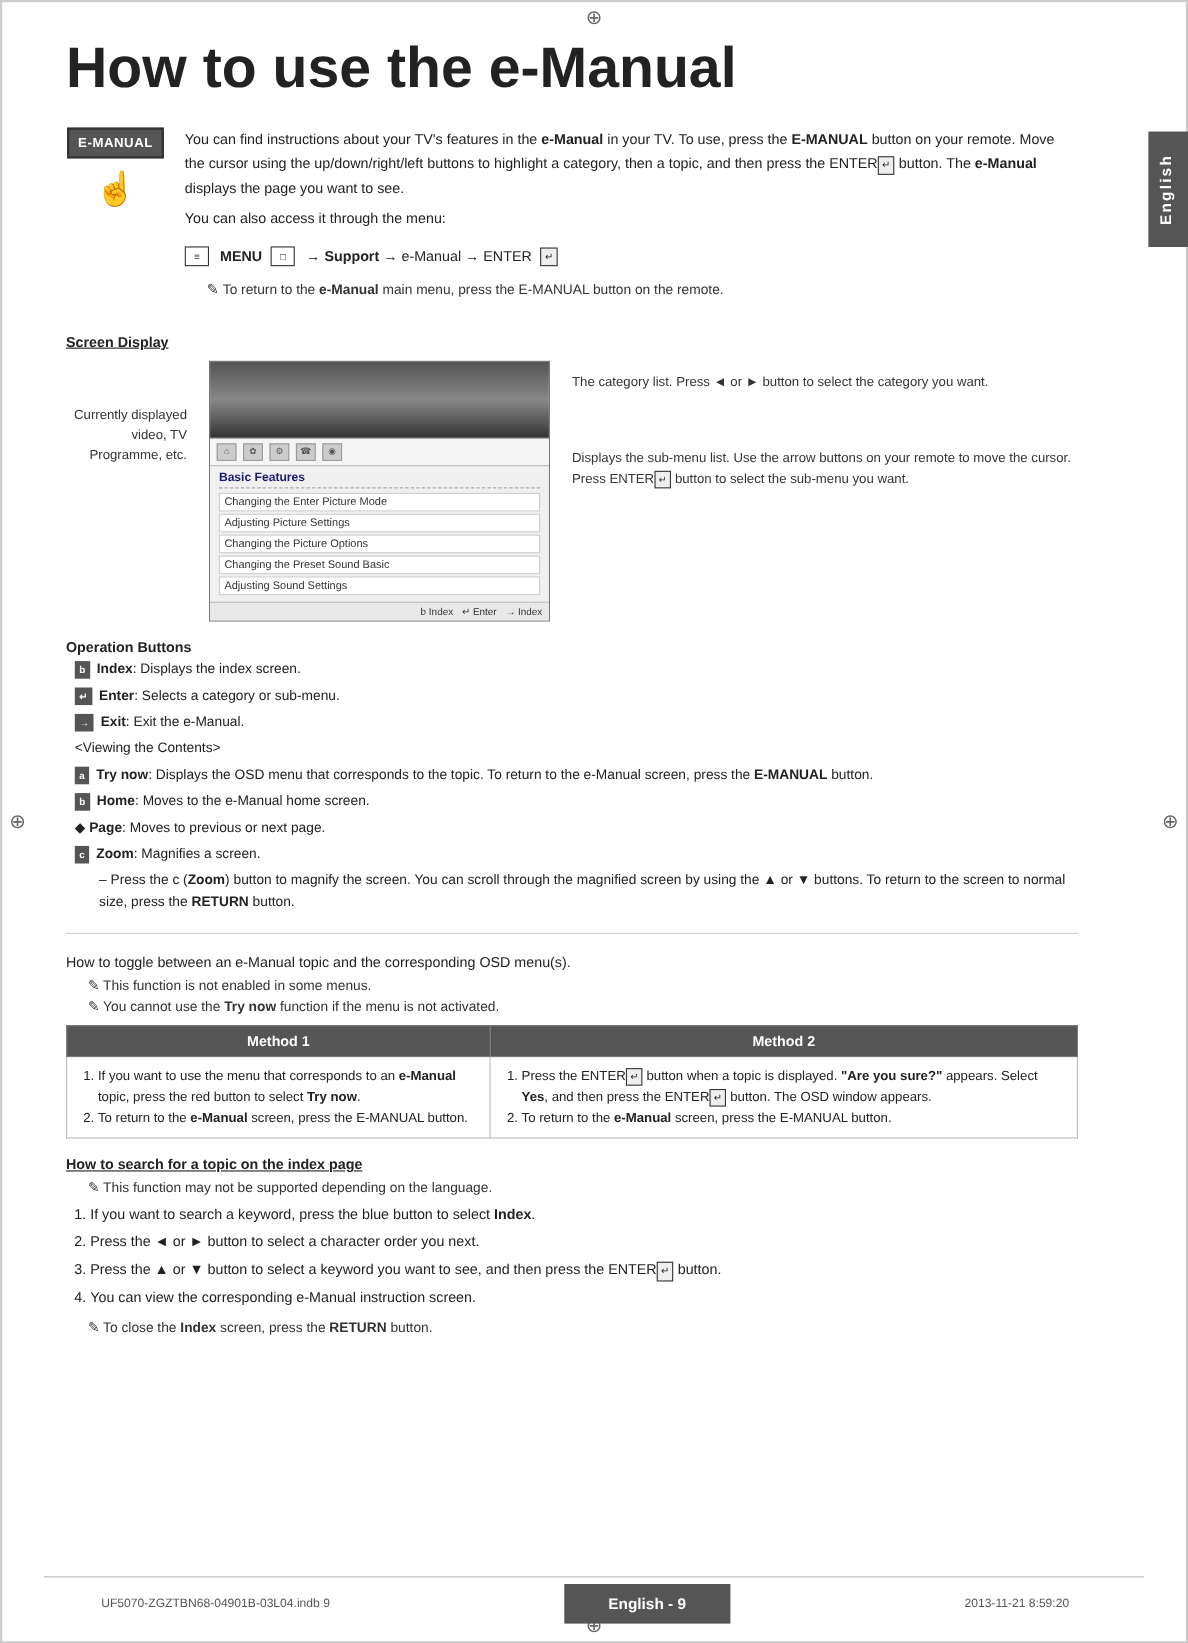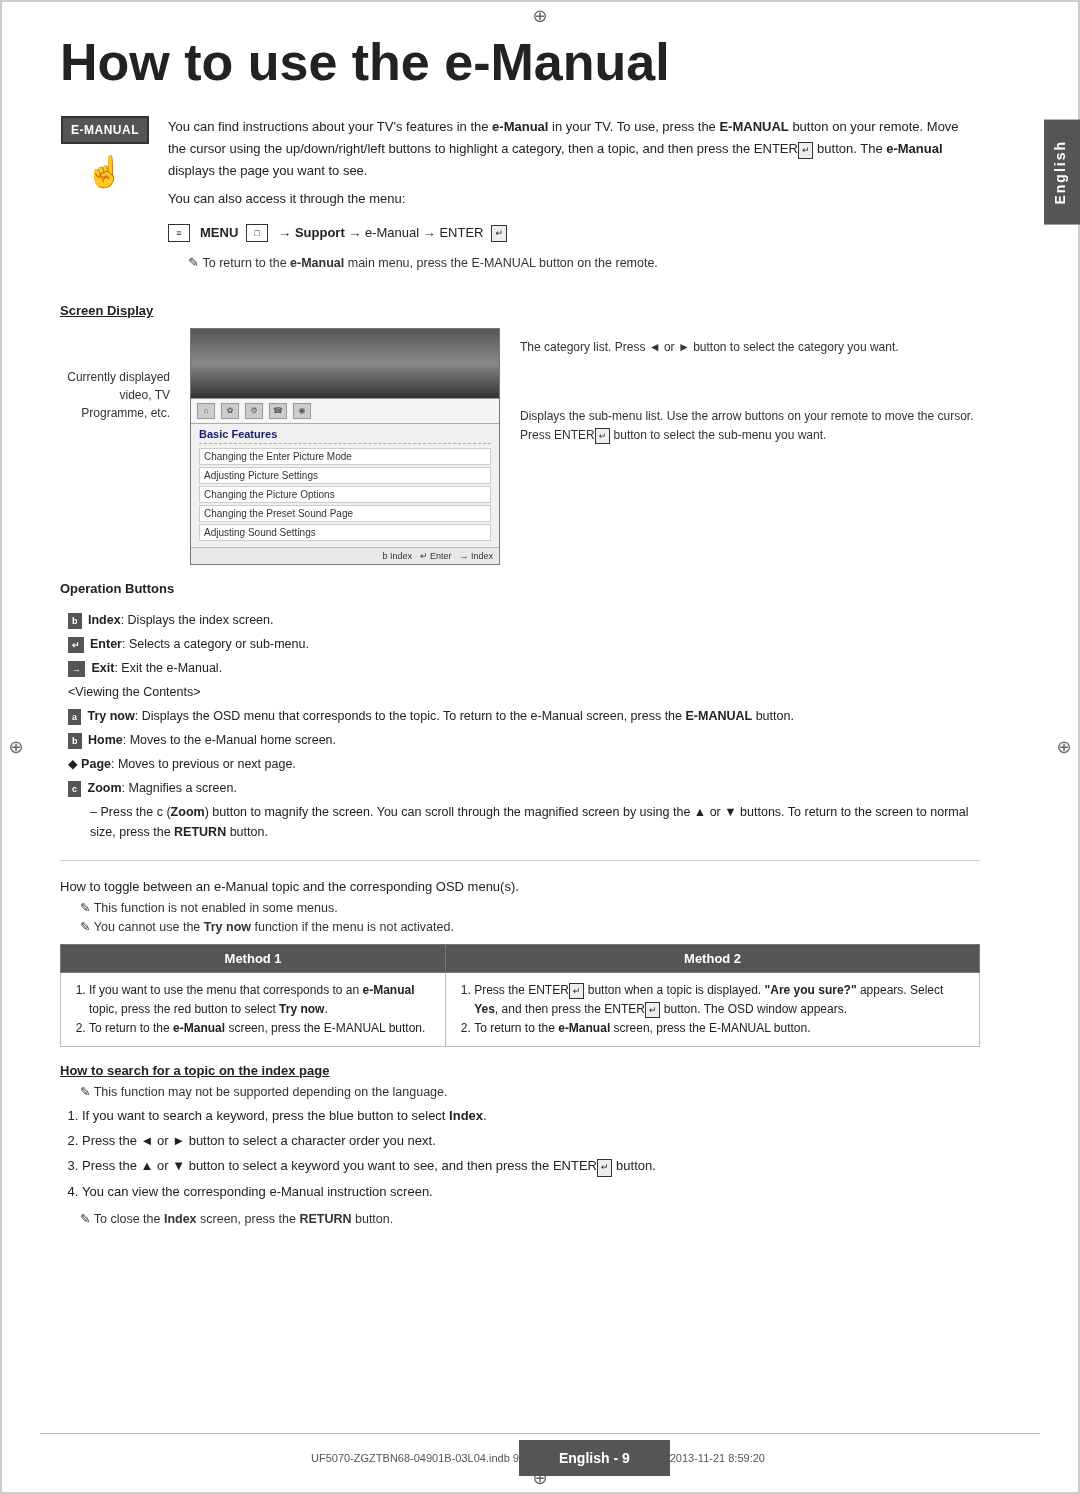--- a/index.html
+++ b/index.html
@@ -244,21 +244,21 @@
       margin-bottom: 50px;
     }
 
     
     .operation-buttons {
       margin: 14px 0 10px 0;
     }
     .operation-buttons-title {
       font-weight: bold;
       font-size: 13px;
-      margin-bottom: 14px;
+      margin-bottom: 2px;
     }
     .op-item {
       font-size: 12.5px;
       margin-bottom: 4px;
       margin-left: 8px;
       line-height: 1.6;
     }
     .op-item .key {
       display: inline-block;
       background: #555;
@@ -346,25 +346,25 @@
       font-size: 13px;
       line-height: 1.7;
       margin-bottom: 3px;
     }
 
     
     .page-footer {
       position: absolute;
       bottom: 18px;
       left: 0;
-      right: 4px;
-      display: flex;
-      align-items: center;
-      justify-content: center;
-      padding: 0 60px;
+      right: 16px;
+      display: flex;
+      align-items: center;
+      justify-content: space-between;
+      padding: 0 92px;
       font-size: 11px;
       color: #555;
     }
     .footer-center {
       background: #555;
       color: #fff;
       padding: 10px 40px;
       font-size: 14px;
       font-weight: bold;
     }
@@ -437,21 +437,21 @@
         <div class="screen-mock-icon">✿</div>
         <div class="screen-mock-icon">⚙</div>
         <div class="screen-mock-icon">☎</div>
         <div class="screen-mock-icon">◉</div>
       </div>
       <div class="screen-mock-menu">
         <div class="screen-mock-menu-title">Basic Features</div>
         <div class="screen-mock-menu-item">Changing the Enter Picture Mode</div>
         <div class="screen-mock-menu-item">Adjusting Picture Settings</div>
         <div class="screen-mock-menu-item">Changing the Picture Options</div>
-        <div class="screen-mock-menu-item">Changing the Preset Sound Page</div>
+        <div class="screen-mock-menu-item">Changing the Preset Sound Basic</div>
         <div class="screen-mock-menu-item">Adjusting Sound Settings</div>
       </div>
       <div class="screen-mock-footer">
         <span>b Index</span>
         <span>↵ Enter</span>
         <span>→ Index</span>
       </div>
     </div>
 
     <div class="screen-labels-right">

